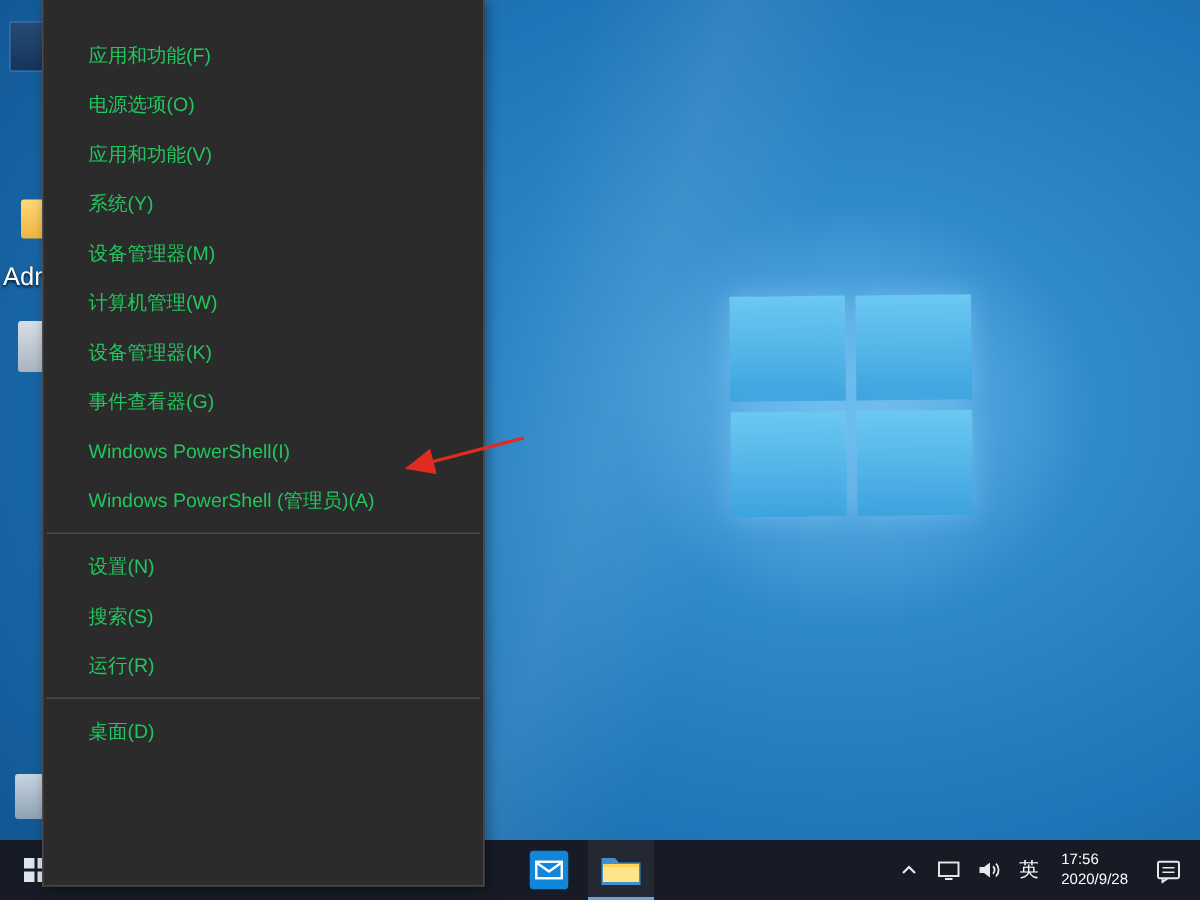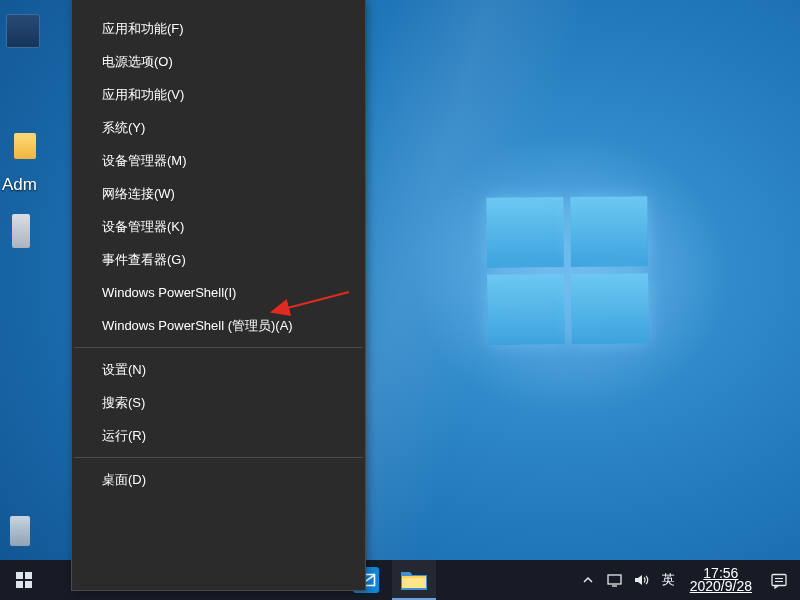--- a/index.html
+++ b/index.html
@@ -42,23 +42,22 @@
           background:linear-gradient(180deg,#c8d4e0,#8fa2b5); border-radius:2px; }
   .desk-label {
     position:absolute; left:2px; top:157px; z-index:3;
     color:#ffffff; font-size:17px; text-shadow:0 1px 2px rgba(0,0,0,0.8);margin-top:18px;
   }
 
   
   .winx-menu {
     position:absolute; left:28px; top:0; width:295px; height:591px; z-index:10;
     background:#2b2b2b; border:1px solid #4a4a4a; border-top:none;
-    padding-top:12px; color:#ffffff; font-size:13px;
+    padding-top:20px; color:#22c55e; font-size:13px;
     box-shadow:2px 2px 8px rgba(0,0,0,0.35);
-    margin-left:43px;
   }
   .menu-item {
     height:33px; display:flex; align-items:center; padding-left:30px; padding-right:10px;
     position:relative; cursor:default; white-space:nowrap;
   }
   .menu-separator { height:1px; background:#4b4b4b; margin:5px 2px; }
   .submenu-chevron { position:absolute; right:12px; top:8px; }
 
   
   .arrow-overlay { position:absolute; left:0; top:0; width:800px; height:600px; z-index:20; pointer-events:none; }
@@ -73,21 +72,21 @@
   .start-grid { display:grid; grid-template-columns:7px 7px; grid-template-rows:7px 7px; gap:2px; }
   .start-grid span { background:#dfe5ec; }
   .tb-app { position:absolute; top:0; width:44px; height:40px;
     display:flex; align-items:center; justify-content:center; }
   .tb-app.open { box-shadow:inset 0 -2px 0 #6aa2d8; background:rgba(255,255,255,0.06); }
   .tb-mail { left:344px; } .tb-explorer { left:392px; }
 
   .tray { position:absolute; right:0; top:0; height:40px; display:flex; align-items:center; }
   .tray-btn { height:40px; display:flex; align-items:center; justify-content:center; padding:0 5px; }
   .tray-ime { color:#ffffff; font-size:13px; padding:0 7px; }
-  .tray-clock { color:#ffffff; font-size:14px; line-height:13px; text-align:center; padding:0 8px;text-decoration:underline; }
+  .tray-clock { color:#ffffff; font-size:10px; line-height:13px; text-align:left; padding:0 8px; }
   .tray-action { padding:0 12px 0 10px; }
 </style>
 </head>
 <body>
 
 <div class="desktop"></div>
 <div class="logo-glow"></div>
 <div class="win-logo">
   <div class="win-pane"></div>
   <div class="win-pane"></div>
@@ -172,21 +171,21 @@
   <div class="menu-item">
     <span>应用和功能(V)</span>
   </div>
   <div class="menu-item">
     <span>系统(Y)</span>
   </div>
   <div class="menu-item">
     <span>设备管理器(M)</span>
   </div>
   <div class="menu-item">
-    <span>网络连接(W)</span>
+    <span>计算机管理(W)</span>
   </div>
   <div class="menu-item">
     <span>设备管理器(K)</span>
   </div>
   <div class="menu-item">
     <span>事件查看器(G)</span>
   </div>
   <div class="menu-item">
     <span>Windows PowerShell(I)</span>
   </div>

